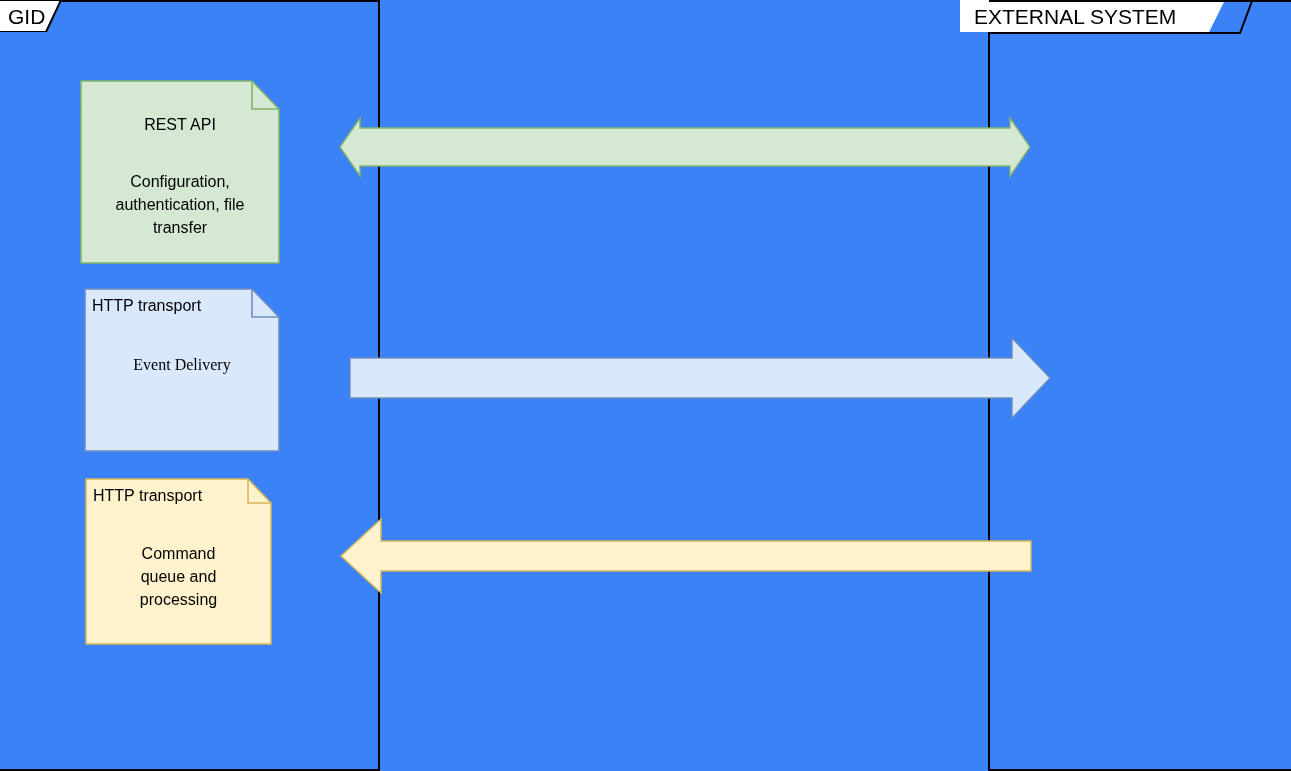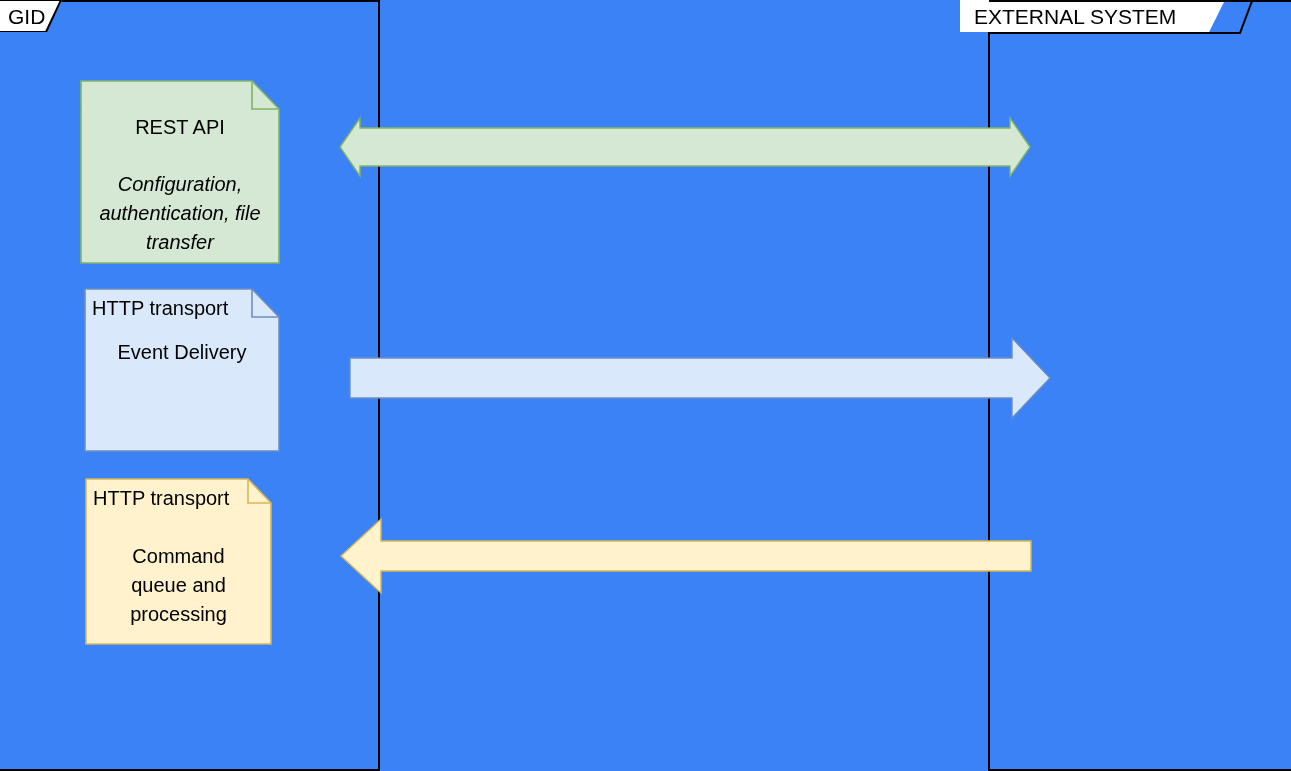--- a/index.html
+++ b/index.html
@@ -96,33 +96,33 @@
   .note .note-body {
     position: absolute;
     inset: 0;
   }
   .note .note-text {
     position: absolute;
     left: 0;
     right: 0;
     text-align: center;
     color: #000000;
-    font-size: 20px;
+    font-size: 16px;
     line-height: 1.45;
     white-space: pre-line;
     pointer-events: none;
   }
 
   #note-rest { left: 80px; top: 80px; width: 200px; height: 184px; }
   #note-rest .title { top: 33px; }
-  #note-rest .detail { top: 90px; padding: 0 2px; font-style: italic; }
+  #note-rest .detail { top: 90px; padding: 0 2px; }
 
   #note-event { left: 84px; top: 288px; width: 196px; height: 164px; }
   #note-event .title { top: 6px; text-align: left; padding-left: 8px; }
-  #note-event .detail { top: 50px; }
+  #note-event .detail { top: 65px; font-family: Liberation Serif, serif; }
 
   #note-command { left: 85px; top: 478px; width: 187px; height: 167px; }
   #note-command .title { top: 6px; text-align: left; padding-left: 8px; }
   #note-command .detail { top: 64px; }
 
   
   #arrow-layer {
     position: absolute;
     left: 0;
     top: 0;

